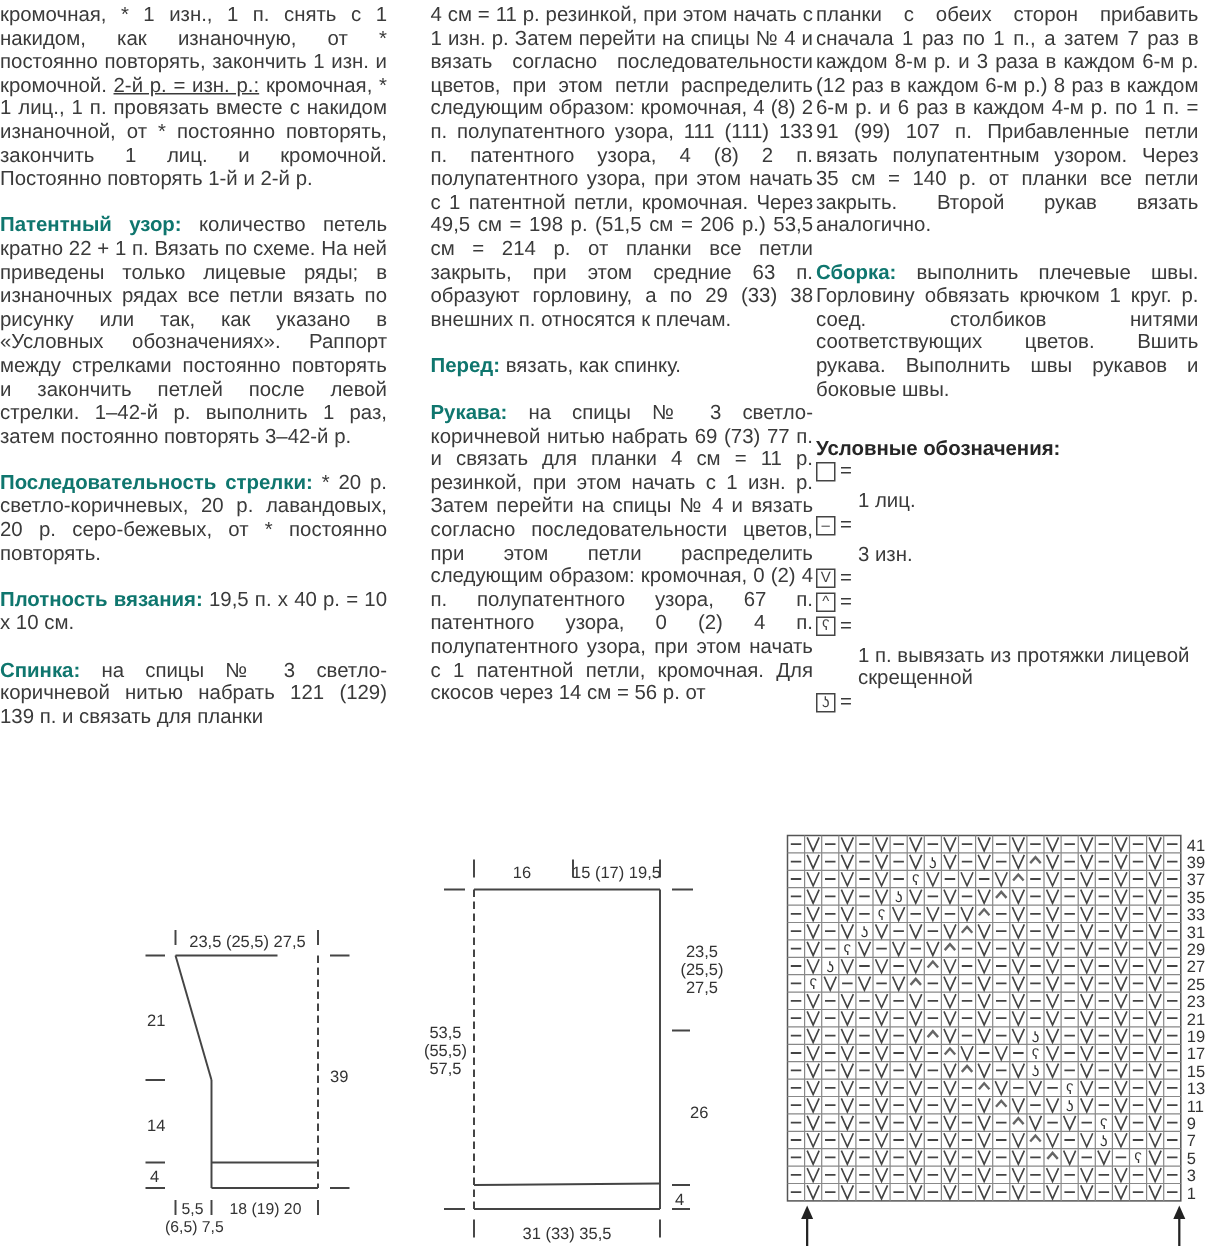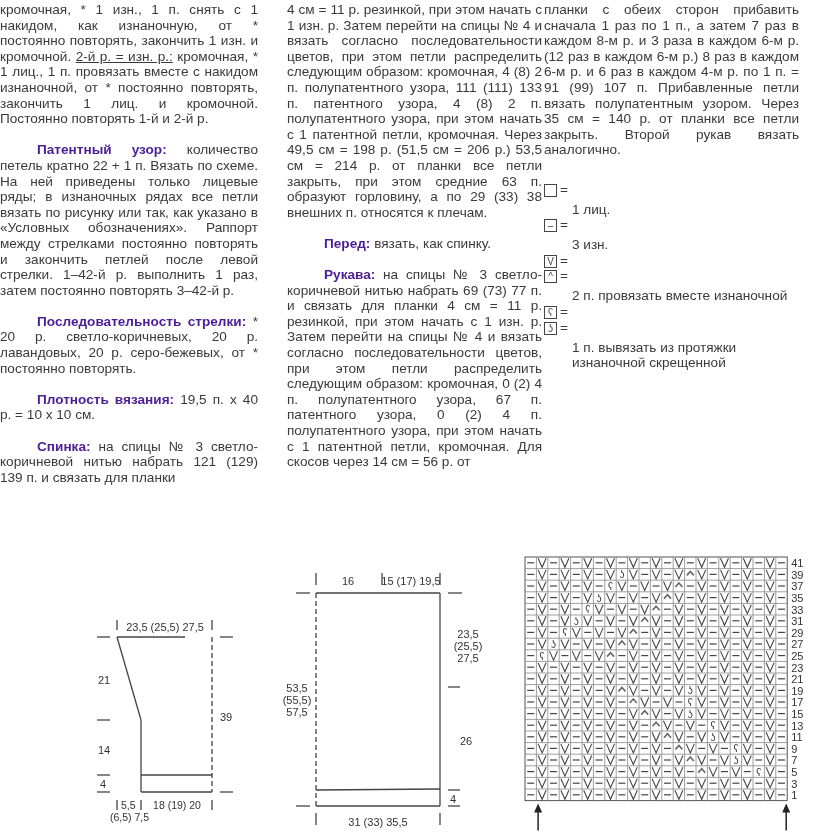--- a/index.html
+++ b/index.html
@@ -5,21 +5,21 @@
   html, body { margin: 0; padding: 0; background: #ffffff; }
   body {
     width: 819px; height: 837px; position: relative; overflow: hidden;
     font-family: "Liberation Sans", sans-serif; color: #3a3a3a;
   }
   .col {
     position: absolute; top: 2px; font-size: 13.6px; line-height: 15.6px;
     text-align: justify; hyphens: manual;
   }
   .col p { margin: 0 0 15.6px 0; }
-  .col b { color: #4c1d95; font-weight: bold; margin-left: 37px; }
+  .col b { color: #0f766e; font-weight: bold; }
   #col1 { left: 0; width: 258px; }
   #col2 { left: 287px; width: 255px; }
   #col3 { left: 544px; width: 255px; }
   .u { text-decoration: underline; }
   .legend-title { font-weight: bold; color: #262626; }
   .leg-row { display: flex; align-items: flex-start; text-align: left; }
   .leg-sym {
     display: inline-block; width: 11px; height: 11px; border: 1px solid #444;
     margin-top: 2px; margin-right: 3px; flex: 0 0 auto; font-size: 10px; line-height: 11px;
     text-align: center; color: #444; position: relative;
@@ -40,49 +40,50 @@
 </div>
 
 <div id="col2" class="col">
   <p>4 см = 11 р. резинкой, при этом начать с 1 изн. р. Затем перейти на спицы № 4 и вязать согласно последовательности цветов, при этом петли распределить следующим образом: кромочная, 4 (8) 2 п. полупатентного узора, 111 (111) 133 п. патентного узора, 4 (8) 2 п. полупатентного узора, при этом начать с 1 патентной петли, кромочная. Через 49,5 см = 198 р. (51,5 см = 206 р.) 53,5 см = 214 р. от планки все петли закрыть, при этом средние 63 п. образуют горловину, а по 29 (33) 38 внешних п. относятся к плечам.</p>
   <p><b>Перед:</b><span> вязать, как спинку.</span></p>
   <p><b>Рукава:</b><span> на спицы № 3 светло-коричневой нитью набрать 69 (73) 77 п. и связать для планки 4 см = 11 р. резинкой, при этом начать с 1 изн. р. Затем перейти на спицы № 4 и вязать согласно последовательности цветов, при этом петли распределить следующим образом: кромочная, 0 (2) 4 п. полупатентного узора, 67 п. патентного узора, 0 (2) 4 п. полупатентного узора, при этом начать с 1 патентной петли, кромочная. Для скосов через 14 см = 56 р. от</span></p>
 </div>
 
 <div id="col3" class="col">
   <p>планки с обеих сторон прибавить сначала 1 раз по 1 п., а затем 7 раз в каждом 8-м р. и 3 раза в каждом 6-м р. (12 раз в каждом 6-м р.) 8 раз в каждом 6-м р. и 6 раз в каждом 4-м р. по 1 п. = 91 (99) 107 п. Прибавленные петли вязать полупатентным узором. Через 35 см = 140 р. от планки все петли закрыть. Второй рукав вязать аналогично.</p>
+  <p><b>Сборка:</b><span> выполнить плечевые швы. Горловину обвязать крючком 1 круг. р. соед. столбиков нитями соответствующих цветов. Вшить рукава. Выполнить швы рукавов и боковые швы.</span></p>
   <div style="height:8px"></div>
+  <div class="legend-title">Условные обозначения:</div>
   <div id="legend">
       <div class="leg-row">
         <span class="leg-sym"></span>
         <span class="leg-eq">=</span>
         <span class="leg-txt">1 лиц.</span>
       </div>
       <div class="leg-row">
         <span class="leg-sym">–</span>
         <span class="leg-eq">=</span>
         <span class="leg-txt">3 изн.</span>
       </div>
       <div class="leg-row">
         <span class="leg-sym">V</span>
         <span class="leg-eq">=</span>
       </div>
       <div class="leg-row">
         <span class="leg-sym">^</span>
         <span class="leg-eq">=</span>
-        <span class="leg-txt">2 п. провязать вместе изнаночной</span>
       </div>
       <div class="leg-row">
         <span class="leg-sym">ʕ</span>
         <span class="leg-eq">=</span>
+        <span class="leg-txt">1 п. вывязать из протяжки лицевой скрещенной</span>
       </div>
       <div class="leg-row">
         <span class="leg-sym">ʖ</span>
         <span class="leg-eq">=</span>
-        <span class="leg-txt">1 п. вывязать из протяжки изнаночной скрещенной</span>
       </div>
     </div>
 </div>
 
 <svg style="position:absolute;left:80px;top:600px" width="170" height="237">
   <g stroke="#444" stroke-width="1.3" fill="none">
     <line x1="37" y1="37" x2="105" y2="37"></line>
     <line x1="37" y1="37" x2="61" y2="120"></line>
     <line x1="61" y1="120" x2="61" y2="192"></line>
     <line x1="61" y1="192" x2="132" y2="192"></line>

